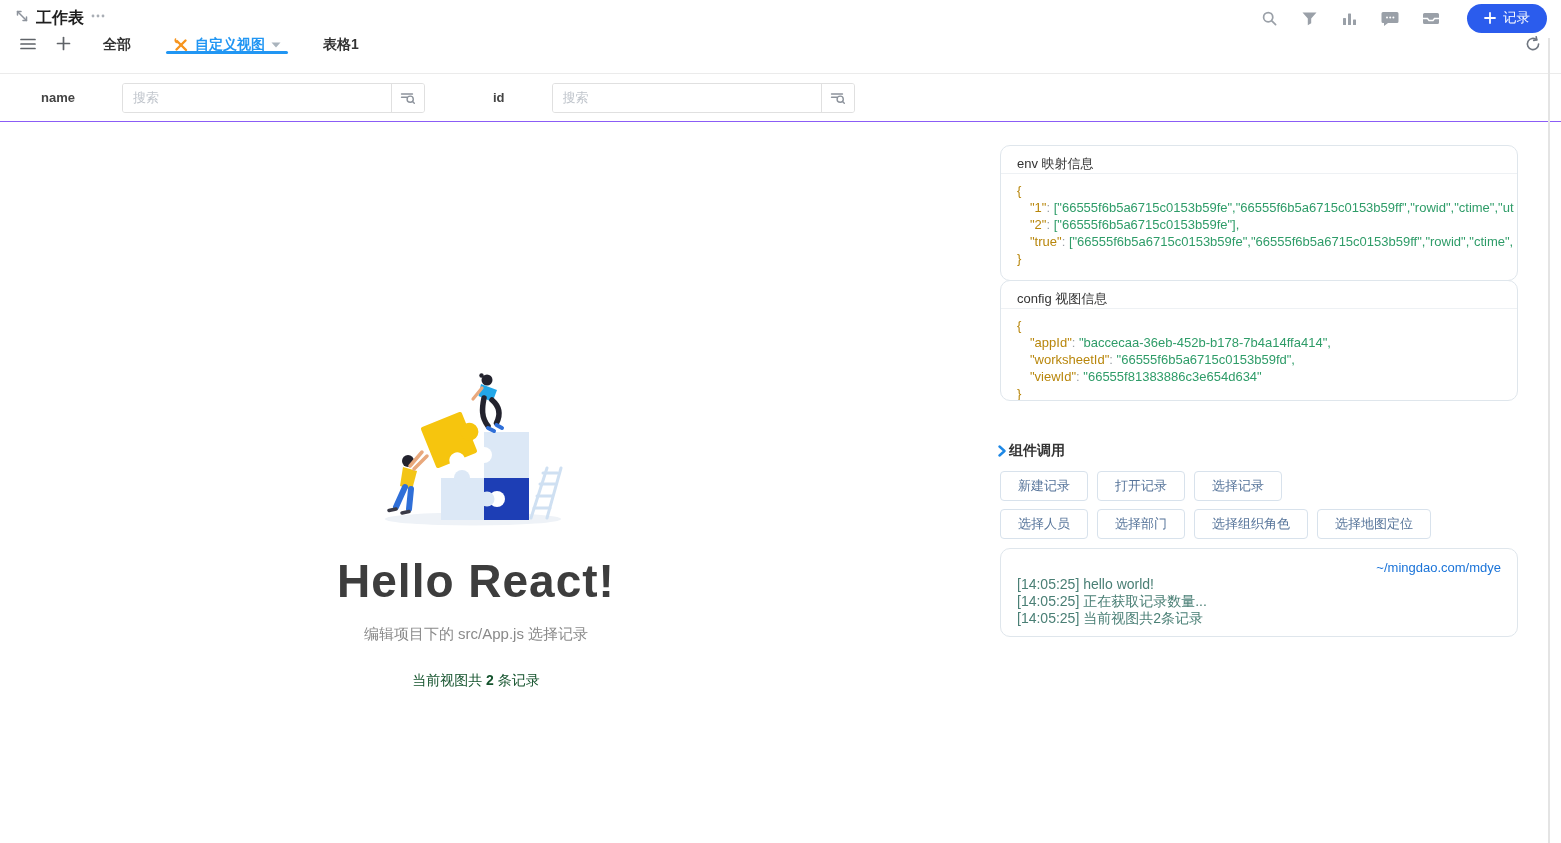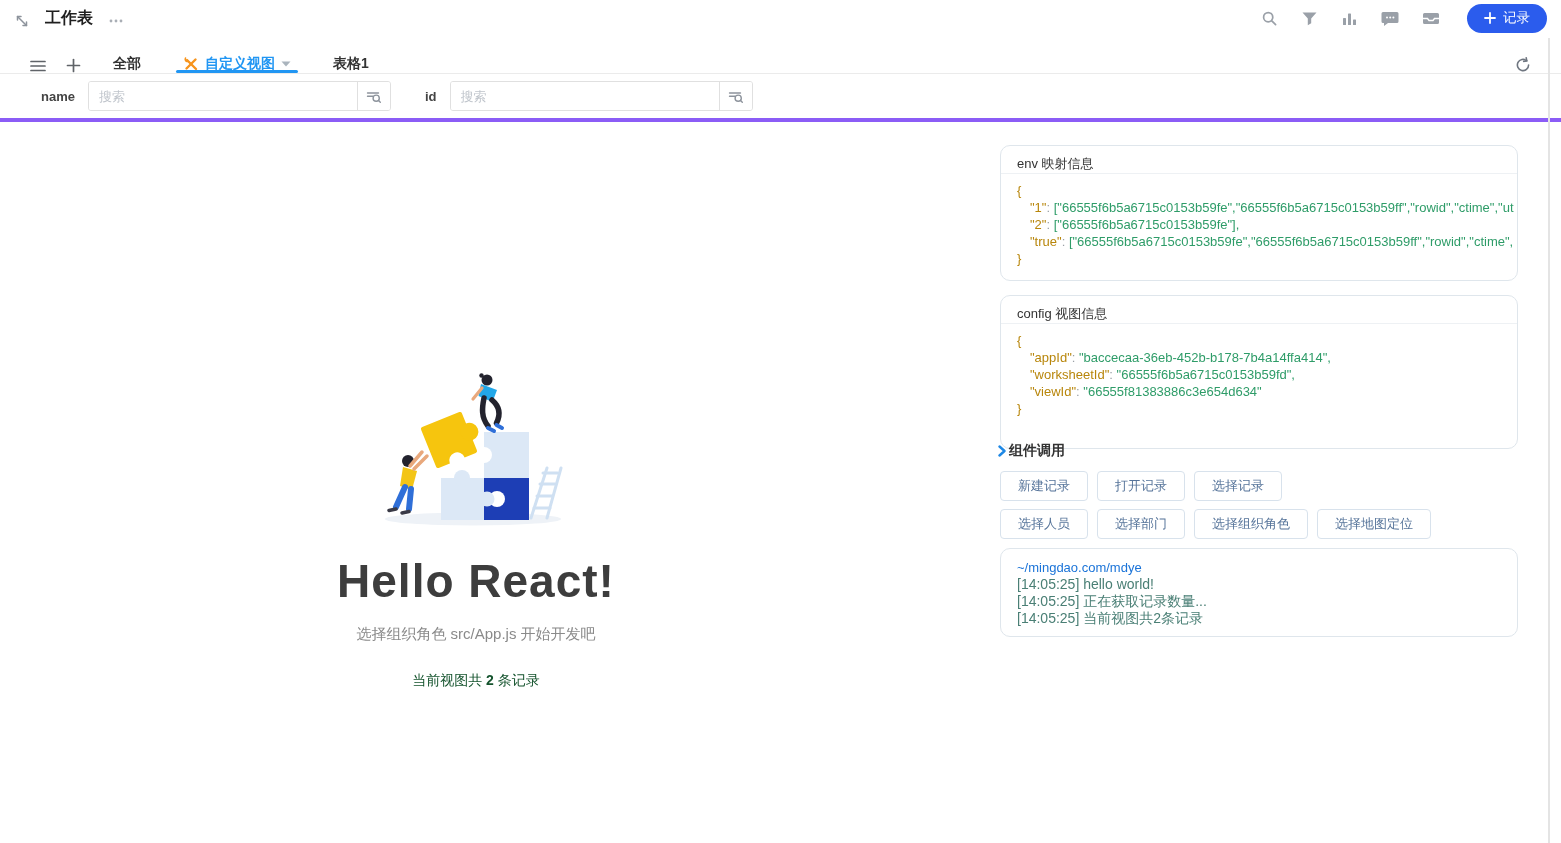--- a/index.html
+++ b/index.html
@@ -3,43 +3,43 @@
 <meta charset="utf-8">
 <style>
   * { margin:0; padding:0; box-sizing:border-box; }
   html,body { width:1561px; height:843px; background:#fff; overflow:hidden;
     font-family:"Liberation Sans","DejaVu Sans",sans-serif; }
   .page { position:relative; width:1561px; height:843px; background:#fff; }
 
   
   .topbar { position:absolute; left:0; top:0; right:0; height:36px;
     display:flex; align-items:center; padding:0 14px; }
-  .topbar-left { display:flex; align-items:flex-end; gap:15px; }
+  .topbar-left { display:flex; align-items:flex-start; gap:6px; }
   .app-title { font-size:16px; font-weight:700; color:#1f1f1f; }
   .icon-btn { display:flex; align-items:center; justify-content:center; cursor:pointer; }
   .topbar-right { margin-left:auto; display:flex; align-items:center; gap:23px; }
   .btn-add { margin-left:4px; height:29px; padding:0 17px; background:#2b5ced;
     border:none; border-radius:15px; color:#fff; font-size:13.5px;
     display:flex; align-items:center; gap:7px; cursor:pointer;
     font-family:inherit; }
 
   
   .tabbar { position:absolute; left:0; top:36px; right:0; height:38px;
-    border-bottom:1px solid #ebebeb; display:flex; align-items:flex-end; padding:0 30px; }
+    border-bottom:1px solid #ebebeb; display:flex; align-items:flex-start; padding:0 20px; }
   .tabbar .tools { display:flex; align-items:center; gap:20px; margin-right:32px; }
   .tab { display:flex; align-items:center; gap:6px; position:relative;
     font-size:14px; font-weight:700; color:#333; margin-right:42px; cursor:pointer; }
   .tab.active { color:#2196f3; }
   .tab.active::after { content:""; position:absolute; left:-7px; right:-7px; bottom:0;
     height:3px; background:#2196f3; border-radius:2px; }
   .refresh-wrap { margin-left:auto; display:flex; align-items:center; }
 
   
   .filterbar { position:absolute; left:0; top:74px; right:0; height:48px;
-    border-bottom:4px solid #8b5cf6; display:flex; align-items:center; padding-left:41px; }
+    border-bottom:1px solid #8b5cf6; display:flex; align-items:center; padding-left:41px;gap:34px; }
   .f-label { font-size:13px; font-weight:700; color:#444; }
   .input-group { display:flex; height:30px; border:1px solid #e0e0e0; border-radius:3px;
     overflow:hidden; background:#fff; margin-left:13px; }
   .input-group input { width:268px; border:none; outline:none; padding:0 10px;
     font-size:13px; color:#333; font-family:inherit; }
   .input-group input::placeholder { color:#bfc4cb; }
   .adv-btn { width:33px; border-left:1px solid #e0e0e0; background:#fff;
     display:flex; align-items:center; justify-content:center; cursor:pointer; }
   .gap-id { margin-left:34px; }
 
@@ -66,21 +66,21 @@
 
   .comp-header { position:absolute; left:998px; top:442px; display:flex;
     align-items:center; gap:3px; font-size:14px; font-weight:700; color:#333; }
   .btn-row { position:absolute; left:1000px; display:flex; gap:9px; }
   .btn-row.r1 { top:471px; } .btn-row.r2 { top:509px; }
   .comp-btn { height:30px; padding:0 17px; background:#fff; border:1px solid #d8e2ec;
     border-radius:4px; font-size:13px; color:#56749a; cursor:pointer; font-family:inherit; }
 
   .console-box { position:absolute; left:1000px; top:548px; width:518px; height:89px;
     background:#fff; border:1px solid #dfe6ec; border-radius:10px; padding:10px 16px; }
-  .console-link { font-size:13px; line-height:17px; color:#1a73d8; }
+  .console-link { font-size:13px; line-height:17px; color:#1a73d8;text-align:right; }
   .console-line { font-size:14px; line-height:17px; color:#4a7f75; }
 
   .v-divider { position:absolute; left:1548px; top:38px; bottom:0; width:2px;
     background:#e4e4e4; }
 </style>
 </head>
 <body>
 
 <div class="page">
 
@@ -261,36 +261,36 @@
           <path d="M100 16 L116 22 L111.5 34 L97.5 28 Z" fill="#22a7e8"></path>
           <path d="M101 20 L92 31" stroke="#e8a87c" stroke-width="3.2" stroke-linecap="round" fill="none"></path>
           <path d="M111 32 C118 38 120 46 115.5 55" stroke="#23232e" stroke-width="5.5" stroke-linecap="round" fill="none"></path>
           <path d="M103 30 C101 40 100 49 107 58" stroke="#23232e" stroke-width="5.5" stroke-linecap="round" fill="none"></path>
           <path d="M115.5 57 L121 60" stroke="#2f6fd8" stroke-width="4" stroke-linecap="round"></path>
           <path d="M107 60 L113 63" stroke="#2f6fd8" stroke-width="4" stroke-linecap="round"></path>
         </g>
       </svg>
     </div>
     <div class="hello-title">Hello React!</div>
-    <div class="hello-sub">选择组织角色 src/App.js 开始开发吧</div>
+    <div class="hello-sub">编辑项目下的 src/App.js 选择记录</div>
     <div class="hello-count"><span>当前视图共 </span><span class="num">2</span><span> 条记录</span></div>
   </div>
 
   <div class="panel-box" style="top:145px;height:136px;">
     <div class="box-header">env 映射信息</div>
     <div class="box-body">
       <div class="code-line"><span class="jbrace">{</span></div>
       <div class="code-line indent"><span class="jkey">"1"</span><span class="jcolon">: </span><span class="jval">["66555f6b5a6715c0153b59fe","66555f6b5a6715c0153b59ff","rowid","ctime","ut</span></div>
       <div class="code-line indent"><span class="jkey">"2"</span><span class="jcolon">: </span><span class="jval">["66555f6b5a6715c0153b59fe"],</span></div>
       <div class="code-line indent"><span class="jkey">"true"</span><span class="jcolon">: </span><span class="jval">["66555f6b5a6715c0153b59fe","66555f6b5a6715c0153b59ff","rowid","ctime",</span></div>
       <div class="code-line"><span class="jbrace">}</span></div>
     </div>
   </div>
 
-  <div class="panel-box" style="top:295px;height:154px;">
+  <div class="panel-box" style="top:280px;height:121px;">
     <div class="box-header">config 视图信息</div>
     <div class="box-body">
       <div class="code-line"><span class="jbrace">{</span></div>
       <div class="code-line indent"><span class="jkey">"appId"</span><span class="jcolon">: </span><span class="jval">"baccecaa-36eb-452b-b178-7b4a14ffa414",</span></div>
       <div class="code-line indent"><span class="jkey">"worksheetId"</span><span class="jcolon">: </span><span class="jval">"66555f6b5a6715c0153b59fd",</span></div>
       <div class="code-line indent"><span class="jkey">"viewId"</span><span class="jcolon">: </span><span class="jval">"66555f81383886c3e654d634"</span></div>
       <div class="code-line"><span class="jbrace">}</span></div>
     </div>
   </div>
 

